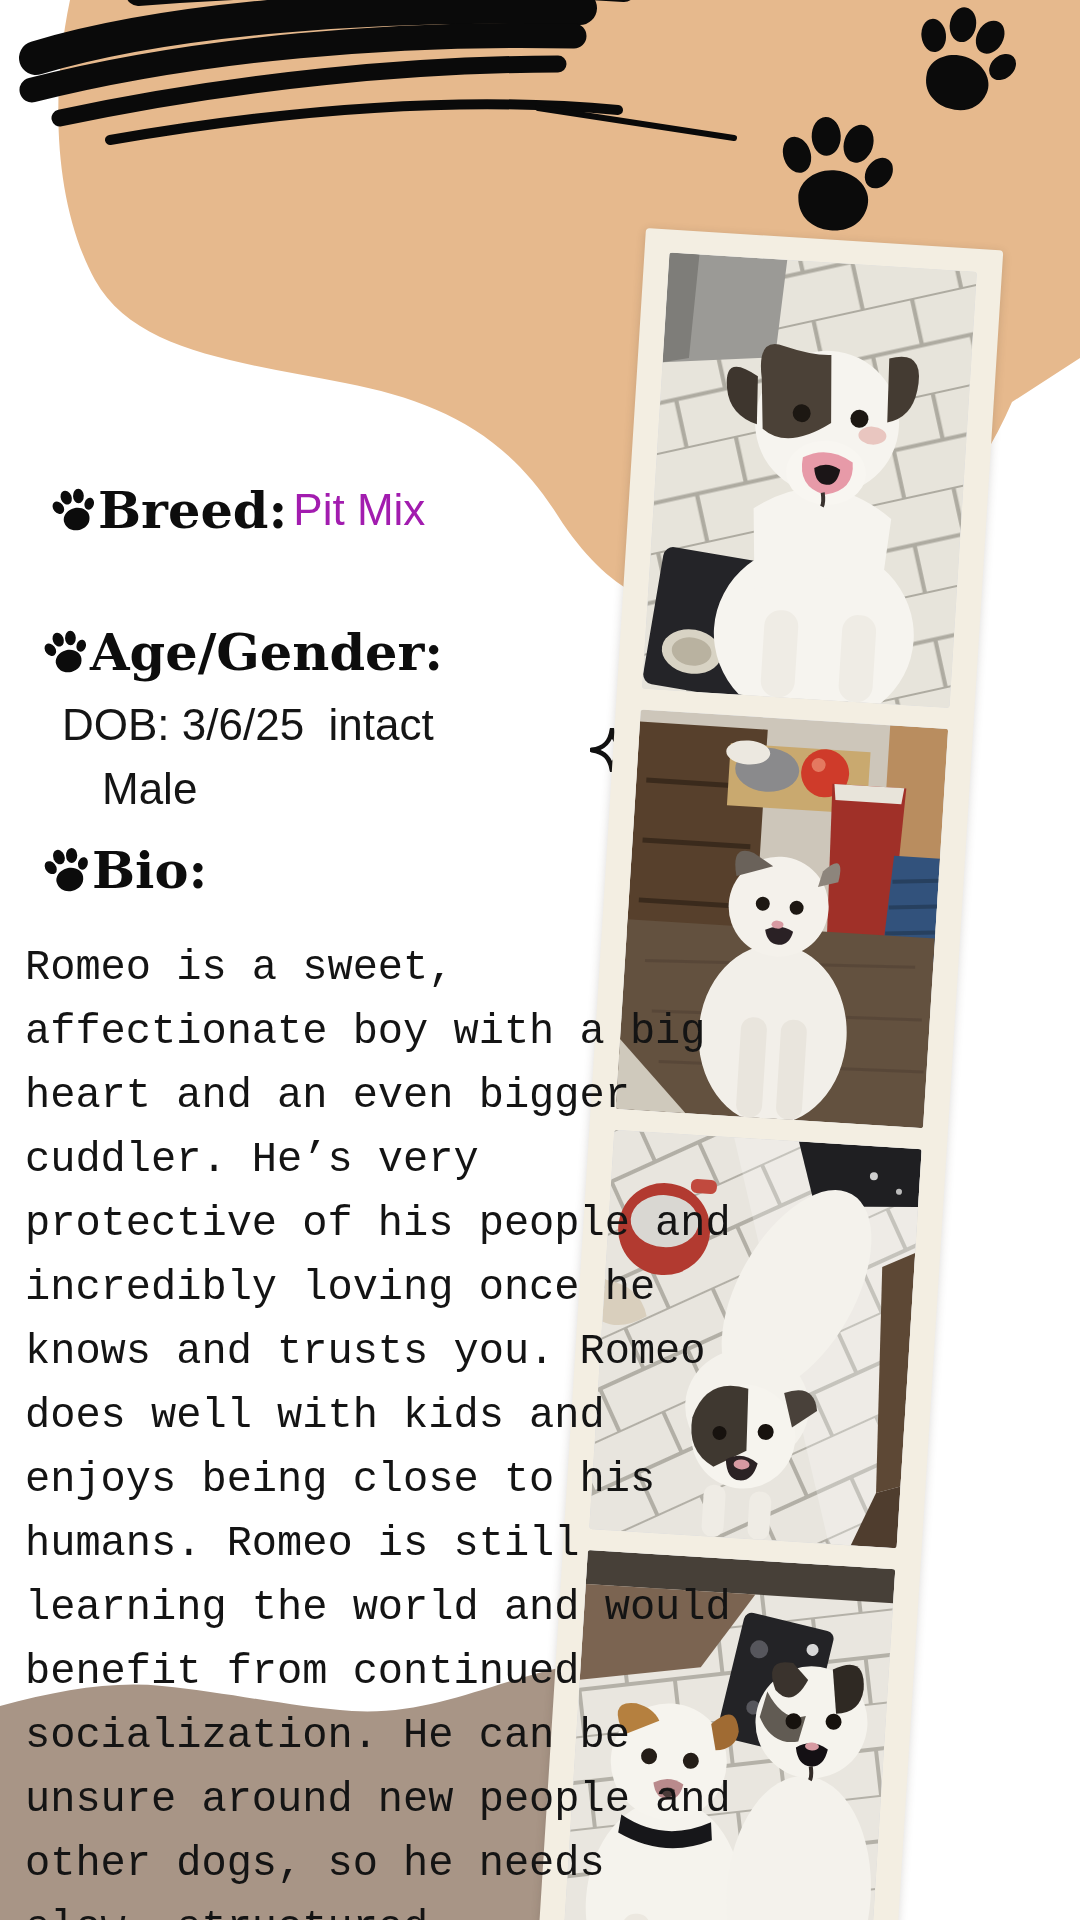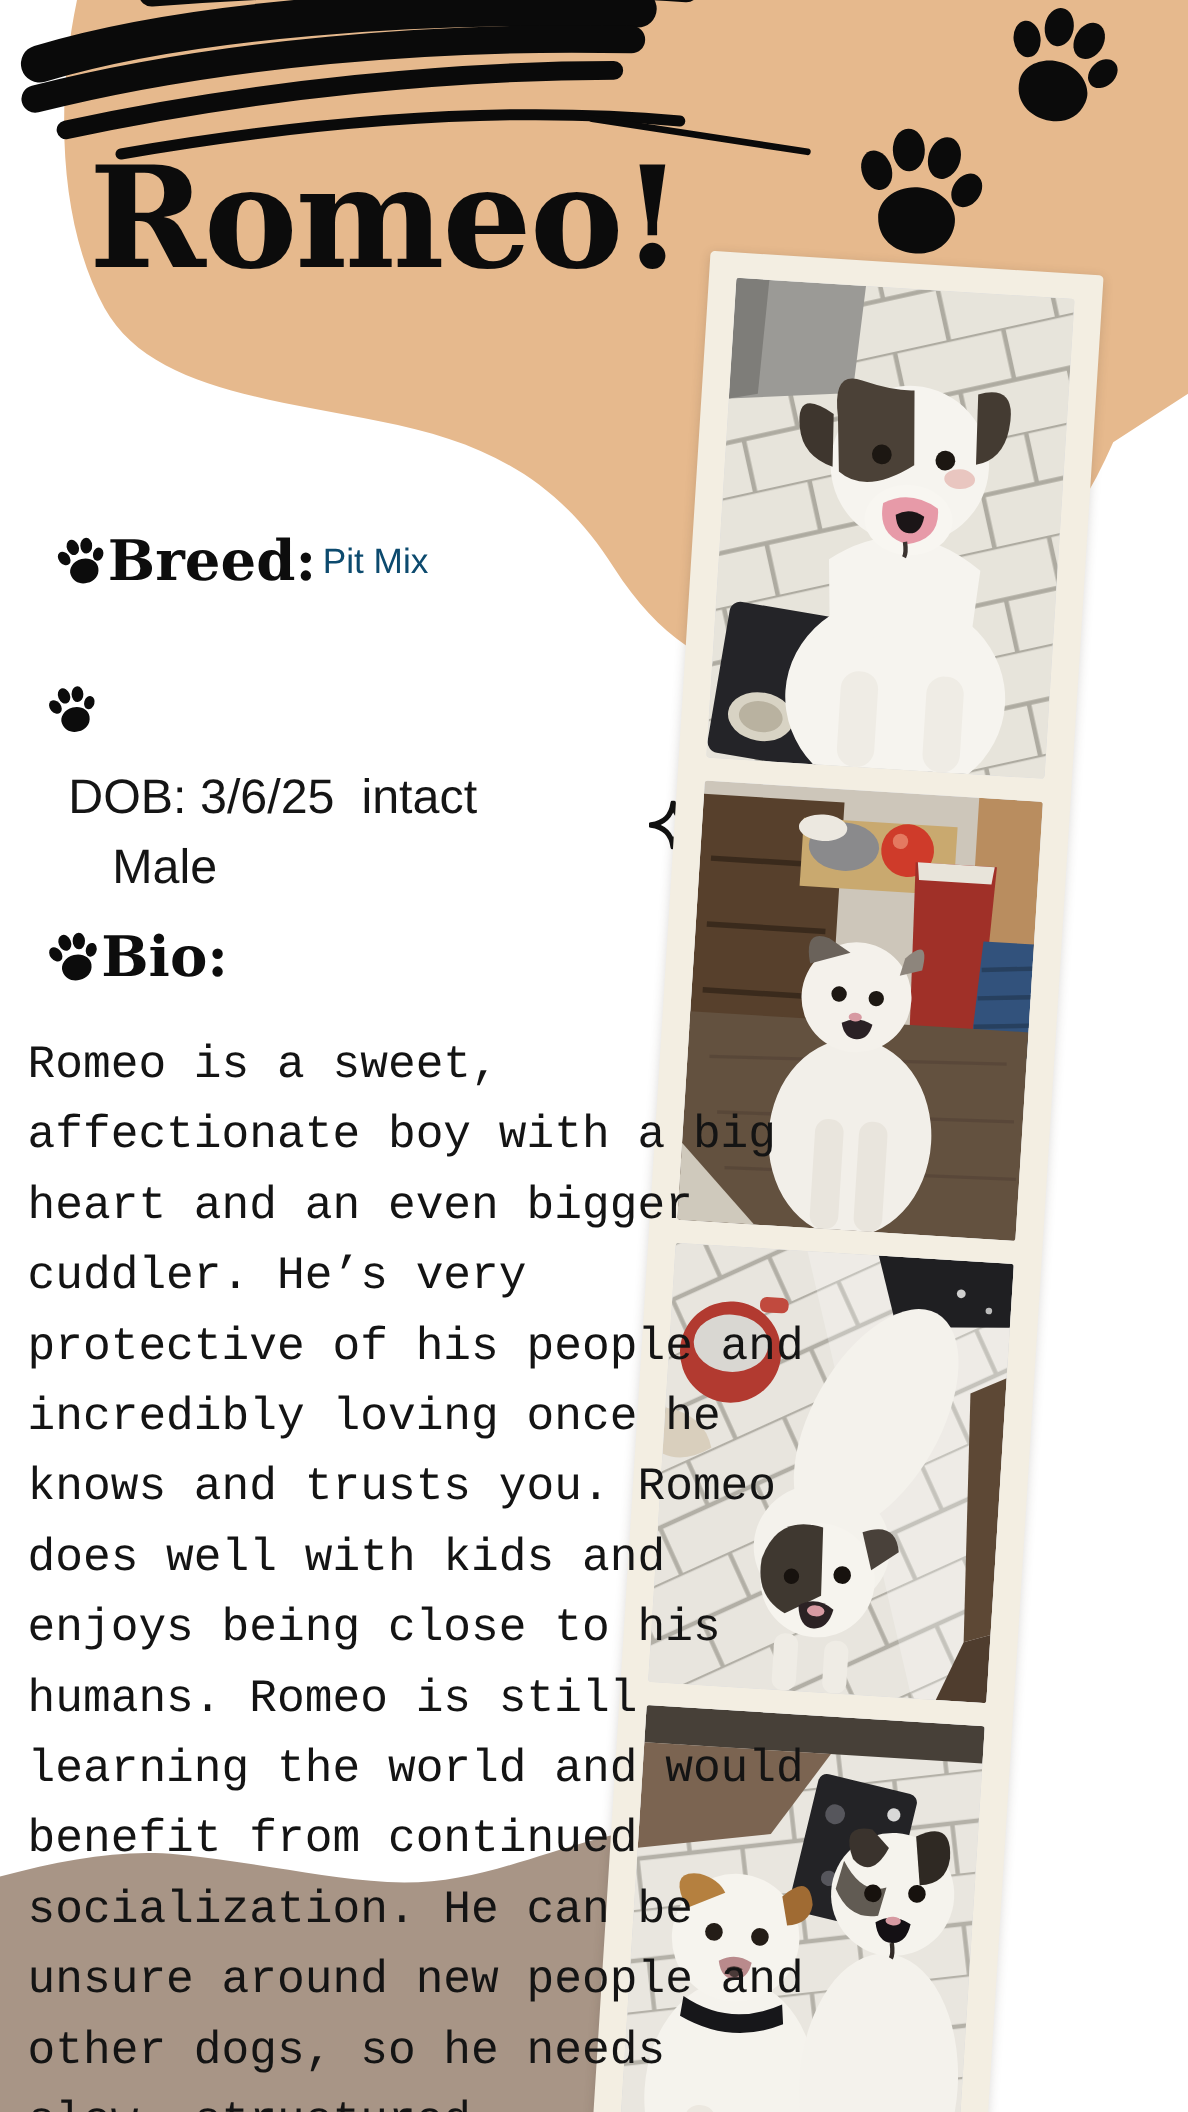--- a/index.html
+++ b/index.html
@@ -12,21 +12,21 @@
   
   .paw-big{position:absolute;z-index:2;}
   
   .title{position:absolute;left:30px;top:118px;width:640px;text-align:center;z-index:3;
          font-weight:700;font-size:128px;line-height:1.28;color:#0c0c0c;letter-spacing:-2px;}
   .title span{display:block;}
   
   .h-row{position:absolute;display:flex;align-items:center;z-index:3;color:#0d0d0d;}
   .h-row .paw{flex:0 0 auto;margin-right:2px;transform:rotate(-14deg);}
   .h-label{font-weight:700;font-size:51px;font-family:"DejaVu Serif",serif;}
-  .h-value{font-family:"Liberation Sans",sans-serif;font-size:32px;font-weight:400;padding-left:6px;color:#0c4a6e;}
+  .h-value{font-family:"Liberation Sans",sans-serif;font-size:44px;font-weight:400;padding-left:6px;color:#a21caf;}
   .v-line{position:absolute;z-index:3;font-family:"Liberation Sans",sans-serif;font-size:44px;color:#151515;white-space:pre;}
   
   .bio-text{position:absolute;left:25px;top:936px;width:724px;z-index:3;
             font-family:Liberation Mono, monospace;font-size:42px;line-height:64px;color:#141414;}
   
   .sparkle{position:absolute;z-index:2;}
   
   .strip{position:absolute;left:646px;top:228px;width:358px;height:1780px;
          background:#f3eee2;z-index:2;transform:rotate(3.6deg);transform-origin:0 0;
          padding:23px 25px;box-sizing:border-box;display:flex;flex-direction:column;
@@ -71,21 +71,20 @@
   <g fill="#0b0b0b">
     <ellipse cx="13" cy="24" rx="7" ry="9.5" transform="rotate(-25 13 24)"></ellipse>
     <ellipse cx="27" cy="13" rx="7.5" ry="10" transform="rotate(-8 27 13)"></ellipse>
     <ellipse cx="44" cy="15" rx="7.5" ry="10" transform="rotate(12 44 15)"></ellipse>
     <ellipse cx="56" cy="29" rx="6.5" ry="8.5" transform="rotate(30 56 29)"></ellipse>
     <path d="M34,30 c11,0 19,8 18,16 c-1,10 -9,15 -18,15 c-9,0 -17,-5 -18,-15 c-1,-8 7,-16 18,-16 Z"></path>
   </g>
 </svg>
 
 <div class="title">
-  <span>Romeo!</span>
 </div>
 
 <div class="h-row" style="left:50px;top:480px;">
   <svg class="paw" width="46" height="46" viewBox="0 0 64 64">
     <g fill="#0c0c0c">
       <ellipse cx="13" cy="24" rx="7" ry="9.5" transform="rotate(-25 13 24)"></ellipse>
       <ellipse cx="27" cy="13" rx="7.5" ry="10" transform="rotate(-8 27 13)"></ellipse>
       <ellipse cx="44" cy="15" rx="7.5" ry="10" transform="rotate(12 44 15)"></ellipse>
       <ellipse cx="56" cy="29" rx="6.5" ry="8.5" transform="rotate(30 56 29)"></ellipse>
       <path d="M34,30 c11,0 19,8 18,16 c-1,10 -9,15 -18,15 c-9,0 -17,-5 -18,-15 c-1,-8 7,-16 18,-16 Z"></path>
@@ -98,20 +97,21 @@
 <div class="h-row" style="left:42px;top:622px;">
   <svg class="paw" width="46" height="46" viewBox="0 0 64 64">
     <g fill="#0c0c0c">
       <ellipse cx="13" cy="24" rx="7" ry="9.5" transform="rotate(-25 13 24)"></ellipse>
       <ellipse cx="27" cy="13" rx="7.5" ry="10" transform="rotate(-8 27 13)"></ellipse>
       <ellipse cx="44" cy="15" rx="7.5" ry="10" transform="rotate(12 44 15)"></ellipse>
       <ellipse cx="56" cy="29" rx="6.5" ry="8.5" transform="rotate(30 56 29)"></ellipse>
       <path d="M34,30 c11,0 19,8 18,16 c-1,10 -9,15 -18,15 c-9,0 -17,-5 -18,-15 c-1,-8 7,-16 18,-16 Z"></path>
     </g>
   </svg>
+  <span class="h-label">Age/Gender:</span>
 </div>
 <div class="v-line" style="left:62px;top:700px;">DOB: 3/6/25  intact</div>
 <div class="v-line" style="left:66px;top:764px;margin-left:36px;">Male</div>
 
 <div class="h-row" style="left:42px;top:840px;">
   <svg class="paw" width="48" height="48" viewBox="0 0 64 64">
     <g fill="#0c0c0c">
       <ellipse cx="13" cy="24" rx="7" ry="9.5" transform="rotate(-25 13 24)"></ellipse>
       <ellipse cx="27" cy="13" rx="7.5" ry="10" transform="rotate(-8 27 13)"></ellipse>
       <ellipse cx="44" cy="15" rx="7.5" ry="10" transform="rotate(12 44 15)"></ellipse>

